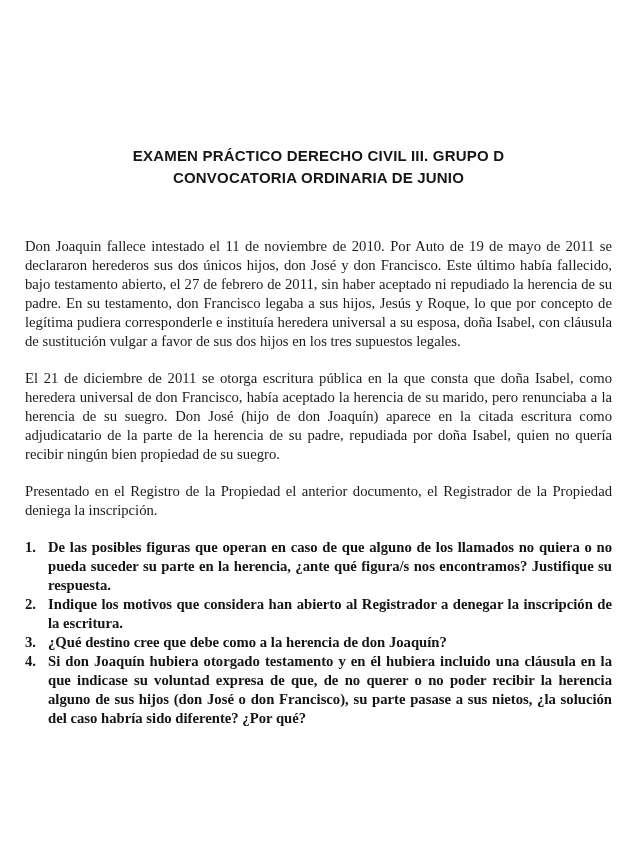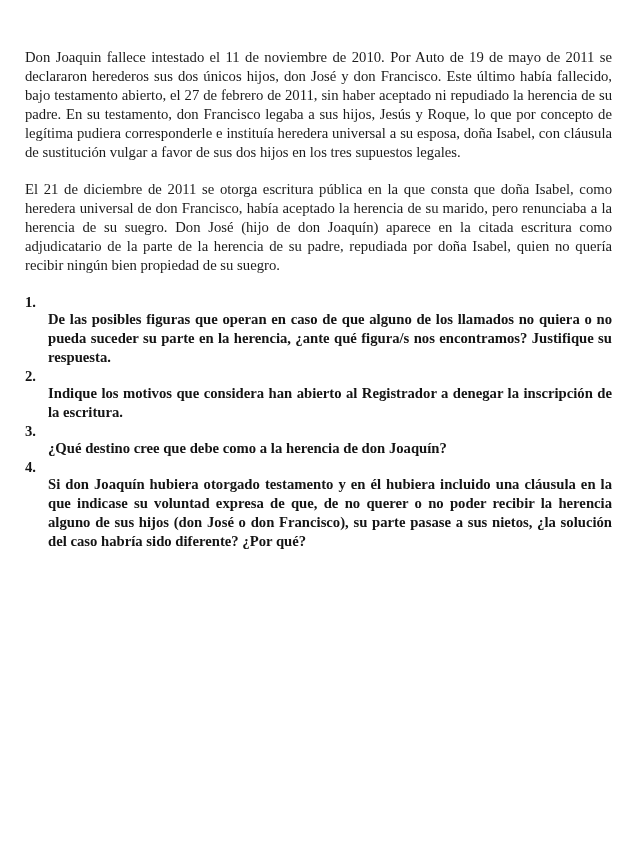--- a/index.html
+++ b/index.html
@@ -47,33 +47,37 @@
     align-items: flex-start;
   }
   .question-number {
     flex: 0 0 23px;
     text-align: left;
   }
   .question-text {
     flex: 1;
     text-align: justify;
     text-justify: inter-word;
-    margin-top: 17px;
   }
 </style>
 </head>
 <body>
 
 <div class="page">
 
+  <div class="doc-title">
+    <div>EXAMEN PRÁCTICO DERECHO CIVIL III. GRUPO D</div>
+    <div>CONVOCATORIA ORDINARIA DE JUNIO</div>
+  </div>
 
   <div class="doc-body">
 
     <p>Don Joaquin fallece intestado el 11 de noviembre de 2010. Por Auto de 19 de mayo de 2011 se declararon herederos sus dos únicos hijos, don José y don Francisco. Este último había fallecido, bajo testamento abierto, el 27 de febrero de 2011, sin haber aceptado ni repudiado la herencia de su padre. En su testamento, don Francisco legaba a sus hijos, Jesús y Roque, lo que por concepto de legítima pudiera corresponderle e instituía heredera universal a su esposa, doña Isabel, con cláusula de sustitución vulgar a favor de sus dos hijos en los tres supuestos legales.</p>
     <p>El 21 de diciembre de 2011 se otorga escritura pública en la que consta que doña Isabel, como heredera universal de don Francisco, había aceptado la herencia de su marido, pero renunciaba a la herencia de su suegro. Don José (hijo de don Joaquín) aparece en la citada escritura como adjudicatario de la parte de la herencia de su padre, repudiada por doña Isabel, quien no quería recibir ningún bien propiedad de su suegro.</p>
+    <p>Presentado en el Registro de la Propiedad el anterior documento, el Registrador de la Propiedad deniega la inscripción.</p>
 
     <div class="question-list">
 
       <div class="question-item">
         <span class="question-number">1.</span>
         <div class="question-text">De las posibles figuras que operan en caso de que alguno de los llamados no quiera o no pueda suceder su parte en la herencia, ¿ante qué figura/s nos encontramos? Justifique su respuesta.</div>
       </div>
 
       <div class="question-item">
         <span class="question-number">2.</span>

